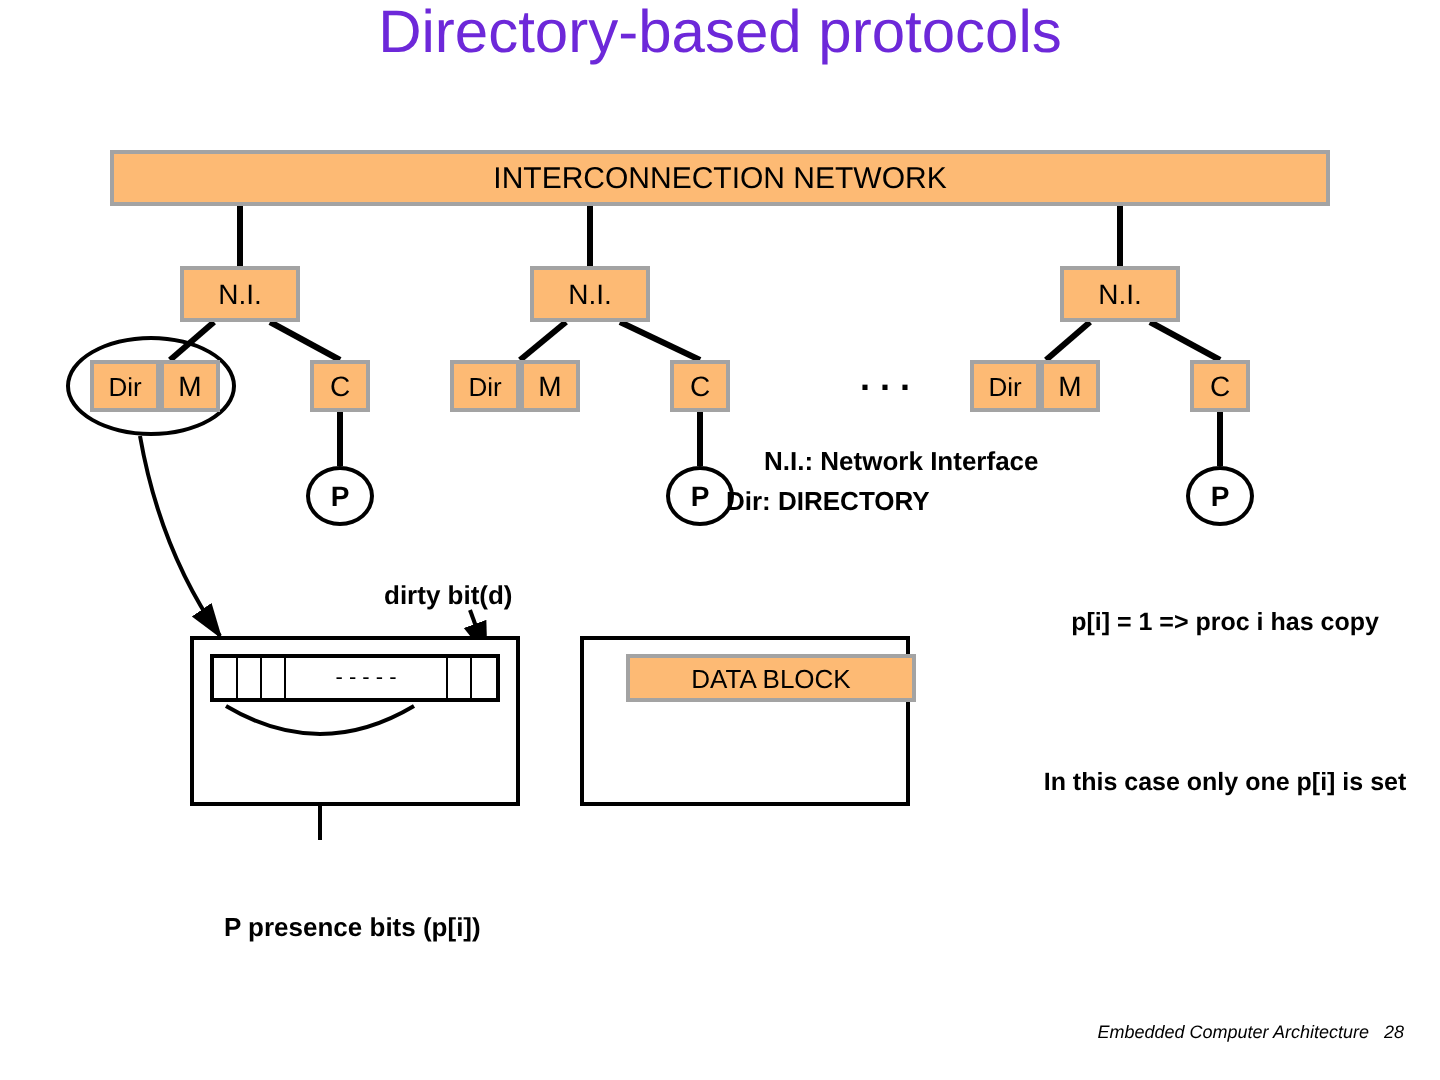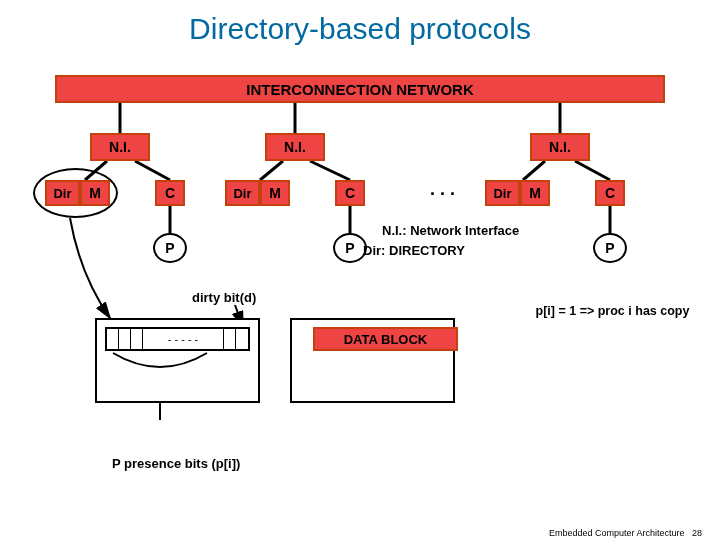--- a/index.html
+++ b/index.html
@@ -6,43 +6,43 @@
   body {
     width: 720px;
     height: 540px;
     background: #fff;
     font-family: Arial, sans-serif;
     position: relative;
     overflow: hidden;
   }
   .title {
     position: absolute;
-    top: 12px;
+    top: 0;
     left: 0;
     right: 0;
     text-align: center;
     font-family: "Comic Sans MS", cursive, sans-serif;
     font-size: 30px;
-    color: #0369a1;
+    color: #6d28d9;
   }
   .diagram {
     position: absolute;
     top: 75px;
     left: 35px;
     width: 640px;
     height: 420px;
   }
   .box {
     position: absolute;
-    border: 2px solid #c2410c;
-    background: #ef4444;
+    border: 2px solid #a3a3a3;
+    background: #fdba74;
     display: flex;
     align-items: center;
     justify-content: center;
-    font-weight: bold;
+    font-weight: normal;
     font-size: 14px;
   }
   .big-box { font-size: 15px; }
   .interconnect {
     left: 20px;
     top: 0;
     width: 610px;
     height: 28px;
   }
   .ni1 { left: 55px; top: 58px; width: 60px; height: 28px; }
@@ -141,22 +141,23 @@
     line-height: 1.4;
     margin-left: 35px;
   }
   .note1 { left: 450px; top: 228px; width: 185px; }
   .note2 { left: 450px; top: 268px; width: 185px; }
   .note3 { left: 450px; top: 308px; width: 185px; }
 
   .footer {
     position: absolute;
     right: 18px;
-    bottom: 2px;
+    bottom: 19px;
     font-size: 9px;
+    font-style: italic;
   }
 
   svg.connector {
     position: absolute;
     left: 0;
     top: 0;
     width: 640px;
     height: 420px;
     pointer-events: none;
   }
@@ -241,20 +242,21 @@
 
   <svg class="curve-svg">
     <path d="M3 2 Q 50 30 97 2" stroke="#000" stroke-width="2" fill="none"></path>
   </svg>
 
   <div class="box data-block-inner">DATA BLOCK</div>
 
   <div class="label presence-label">P presence bits (p[i])</div>
 
   <div class="note note1">p[i] = 1 =&gt; proc i has copy</div>
+  <div class="note note3">In this case only one p[i] is set</div>
 
 </div>
 
 <div class="footer">
   <span>Embedded Computer Architecture</span>
   &nbsp;
   <span>28</span>
 </div>
 
 </body></html>

